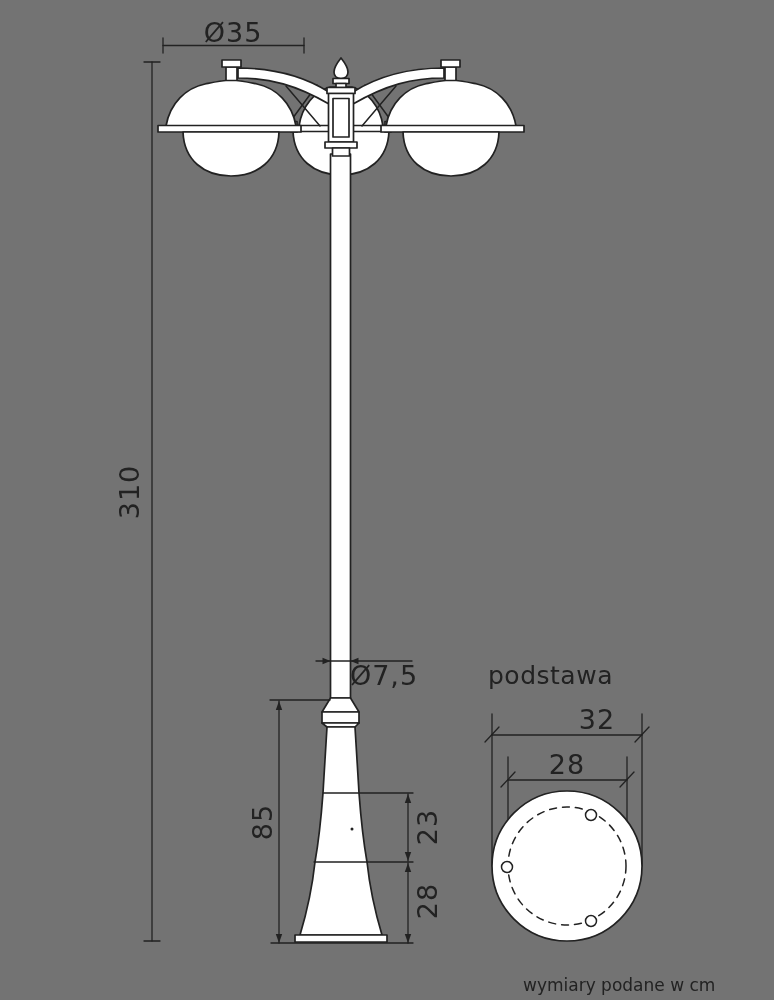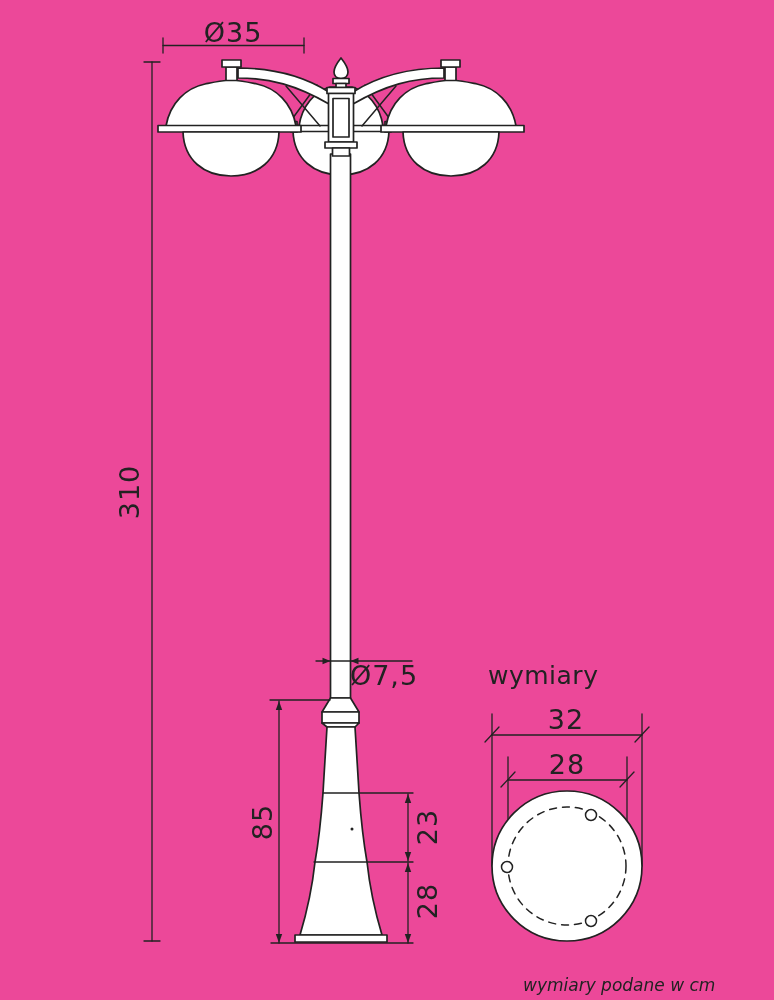--- a/index.html
+++ b/index.html
@@ -1,31 +1,31 @@
 <!DOCTYPE html>
 <html><head>
 <meta charset="utf-8">
 <style>
   html,body{margin:0;padding:0;background:#fff;}
   #canvas{
-    position:relative;width:774px;height:1000px;background:#ec4899;
+    position:relative;width:774px;height:1000px;background:#737373;
     font-family:"DejaVu Sans","Liberation Sans",sans-serif;overflow:hidden;
   }
   #drawing{position:absolute;left:0;top:0;}
   .dim-label{
     position:absolute;color:#222;font-size:27px;letter-spacing:1px;
     transform:translate(-50%,-50%);white-space:nowrap;line-height:1;
   }
   .dim-label.vertical{transform:translate(-50%,-50%) rotate(-90deg);}
   .section-title{
     position:absolute;color:#222;font-size:25px;letter-spacing:0.5px;
     white-space:nowrap;line-height:1;
   }
   .footnote{
-    position:absolute;color:#222;font-size:17px;font-style:italic;
+    position:absolute;color:#222;font-size:17px;
     white-space:nowrap;line-height:1;
   }
 </style>
 </head>
 <body>
 
 <div id="canvas">
 
   <svg id="drawing" width="774" height="1000" viewBox="0 0 774 1000" fill="none" stroke="#222" stroke-width="1.7" stroke-linecap="round" stroke-linejoin="round">
 
@@ -160,21 +160,21 @@
   <div class="dim-label vertical" style="left:129px;top:492px;">310</div>
 
   <div class="dim-label" style="left:384px;top:646px;margin-top:29px;">Ø7,5</div>
 
   <div class="dim-label vertical" style="left:262px;top:822px;">85</div>
 
   <div class="dim-label vertical" style="left:427px;top:827px;">23</div>
 
   <div class="dim-label vertical" style="left:427px;top:901px;">28</div>
 
-  <div class="section-title" style="left:488px;top:663px;">wymiary</div>
+  <div class="section-title" style="left:488px;top:663px;">podstawa</div>
 
-  <div class="dim-label" style="left:566px;top:719px;">32</div>
+  <div class="dim-label" style="left:597px;top:719px;">32</div>
 
   <div class="dim-label" style="left:567px;top:764px;">28</div>
 
   <div class="footnote" style="left:523px;top:977px;">wymiary podane w cm</div>
 
 </div>
 
 </body></html>

